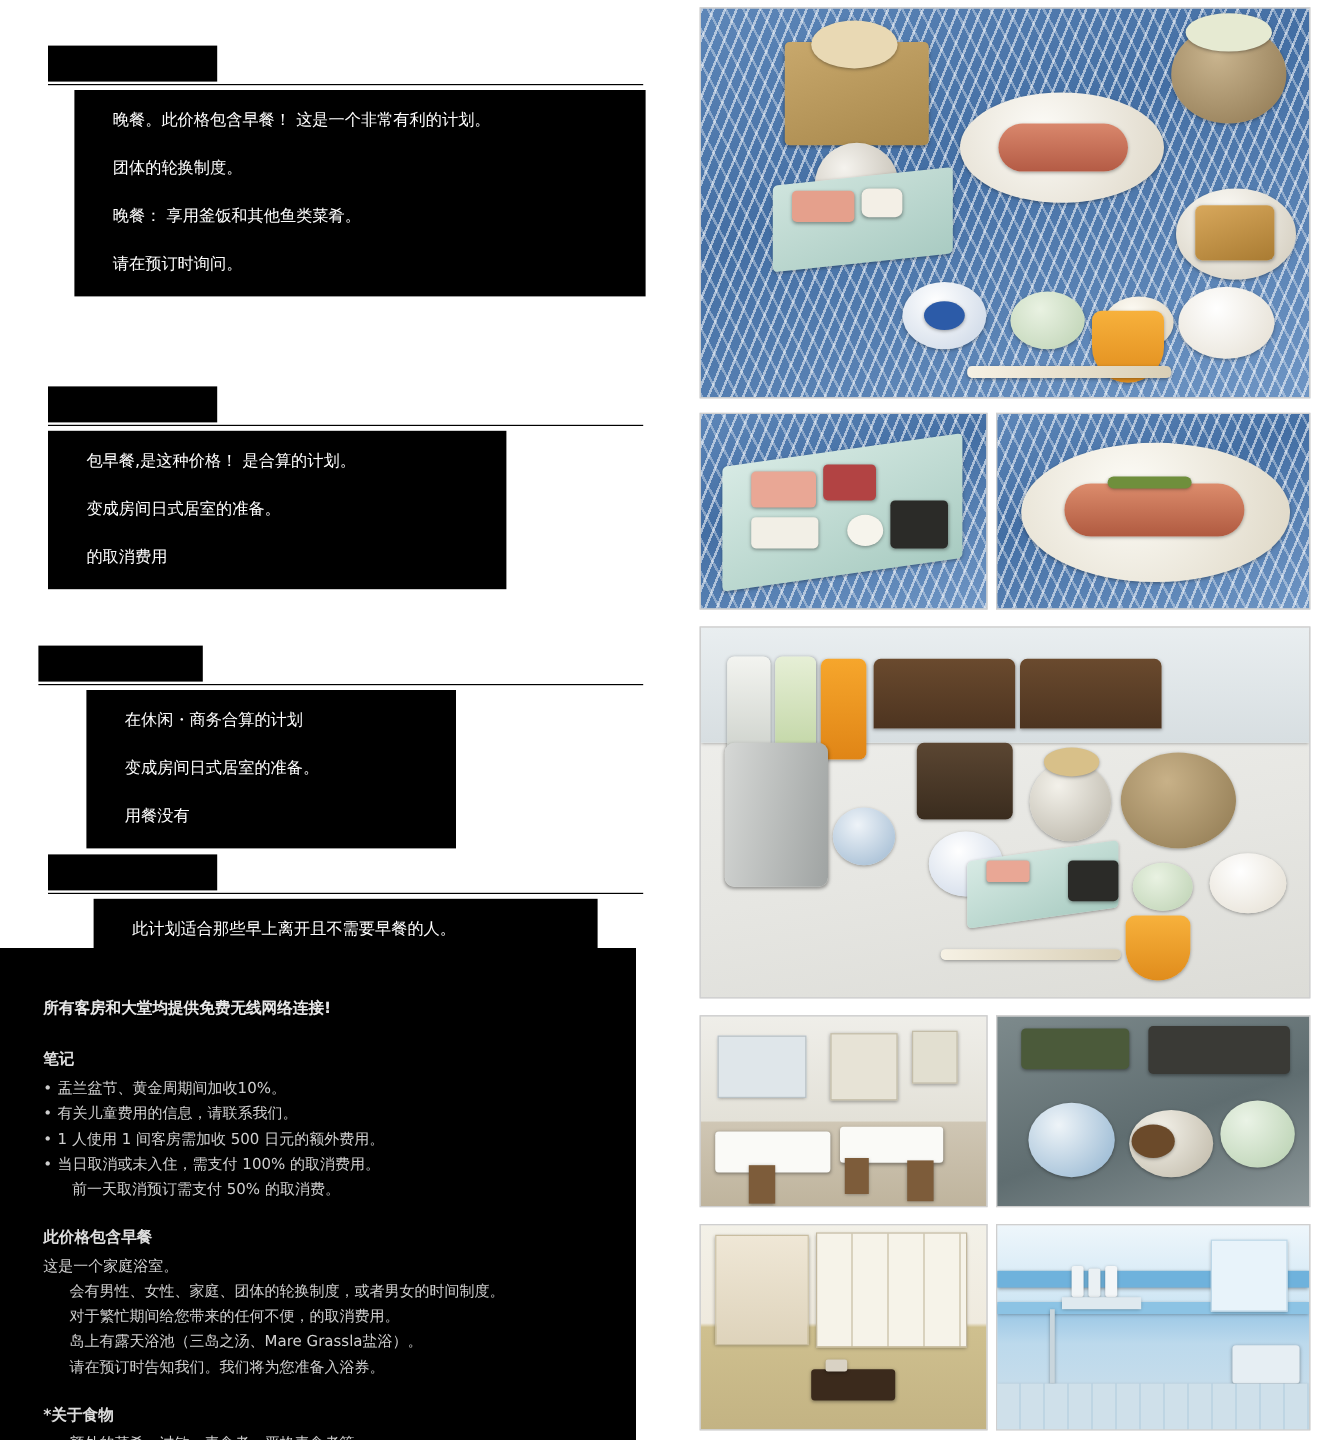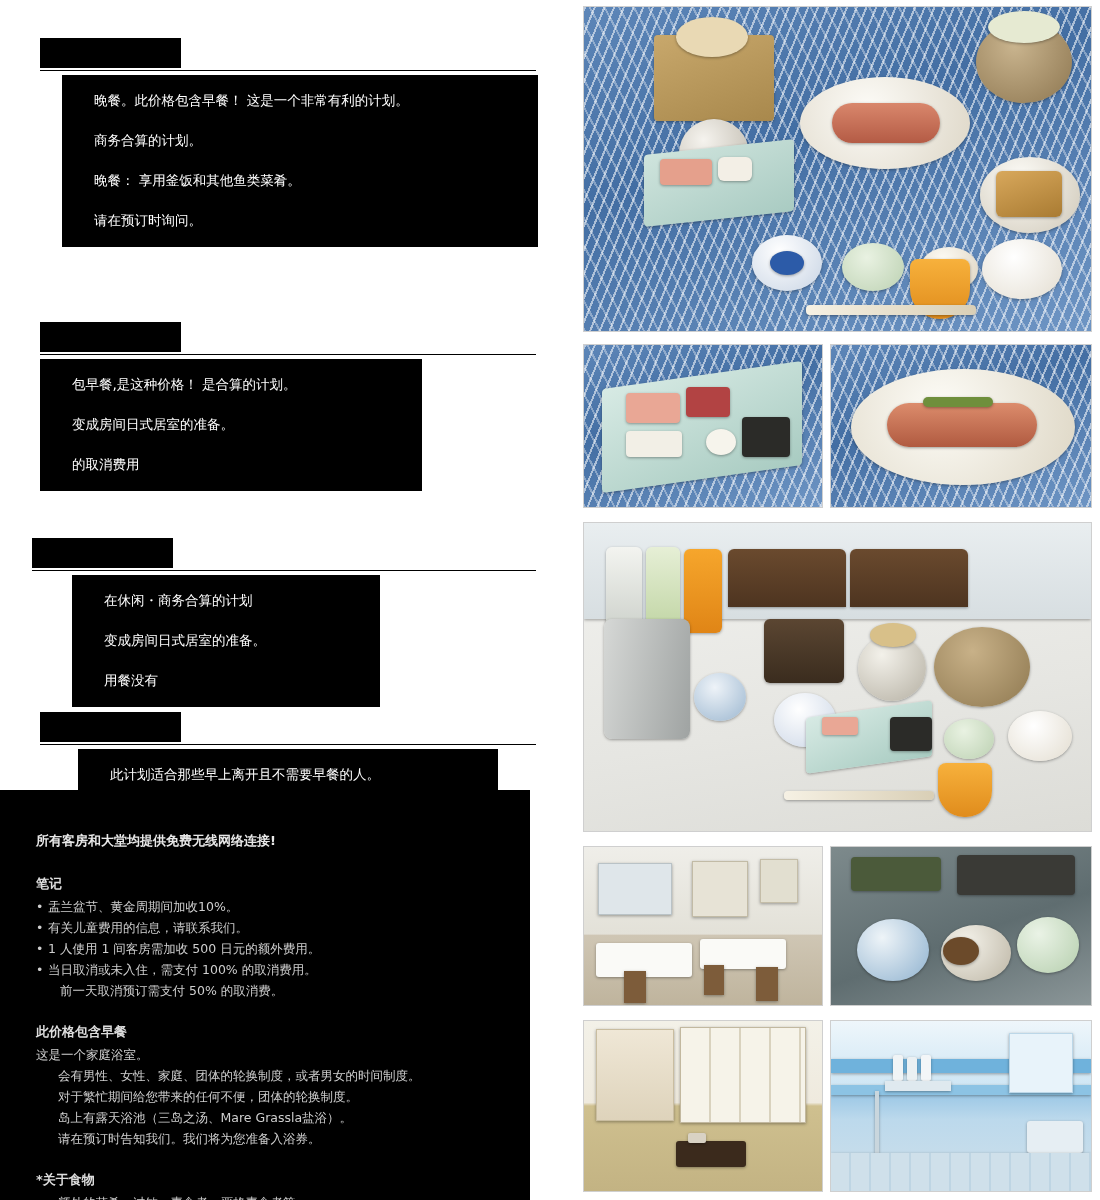--- a/index.html
+++ b/index.html
@@ -53,21 +53,21 @@
 
   
   #plan0 { left: 40px;  top: 38px;  }
   #plan0 .plan-rule { width: 496px; }
   #plan0 .plan-body { width: 476px; margin-left: 22px; margin-top: 4px;}
 
   #plan1 { left: 40px;  top: 322px; }
   #plan1 .plan-rule { width: 496px; }
   #plan1 .plan-body { width: 382px; margin-top: 4px;}
 
-  #plan2 { left: 32px;  top: 538px; }
+  #plan2 { left: 32px;  top: 538px; font-family: Liberation Serif, serif; }
   #plan2 .plan-rule { width: 504px; }
   #plan2 .plan-body { width: 308px; margin-left: 40px; margin-top: 4px;}
 
   #plan3 { left: 40px;  top: 712px; }
   #plan3 .plan-rule { width: 496px; }
   #plan3 .plan-body { width: 420px; margin-left: 38px; margin-top: 4px;}
 
   
   .notes {
     position: absolute;
@@ -177,21 +177,21 @@
 
 <div class="page">
 
   <div class="left-col">
 
     <div class="plan-block" id="plan0">
       <div class="plan-title">[计划标题被遮盖]</div>
       <div class="plan-rule"></div>
       <div class="plan-body">
         <p>晚餐。此价格包含早餐！ 这是一个非常有利的计划。</p>
-        <p>商务合算的计划。</p>
+        <p>团体的轮换制度。</p>
         <p>晚餐： 享用釜饭和其他鱼类菜肴。</p>
         <p>请在预订时询问。</p>
       </div>
     </div>
 
     <div class="plan-block" id="plan1">
       <div class="plan-title">[计划标题被遮盖]</div>
       <div class="plan-rule"></div>
       <div class="plan-body">
         <p>包早餐,是这种价格！ 是合算的计划。</p>
@@ -230,21 +230,21 @@
         <li>
           <span>当日取消或未入住，需支付 100% 的取消费用。</span>
           <span class="sub">前一天取消预订需支付 50% 的取消费。</span>
         </li>
       </ul>
 
       <div class="sec">
         <h4>此价格包含早餐</h4>
         <p>这是一个家庭浴室。</p>
         <p class="ind">会有男性、女性、家庭、团体的轮换制度，或者男女的时间制度。</p>
-        <p class="ind">对于繁忙期间给您带来的任何不便，团体的轮换制度。</p>
+        <p class="ind">对于繁忙期间给您带来的任何不便，的取消费用。</p>
         <p class="ind">岛上有露天浴池（三岛之汤、Mare Grasslа盐浴）。</p>
         <p class="ind">请在预订时告知我们。我们将为您准备入浴券。</p>
       </div>
 
       <div class="sec">
         <h4>*关于食物</h4>
         <p class="ind">额外的菜肴、过敏、素食者、严格素食者等。</p>
 
       </div>
     </div>

